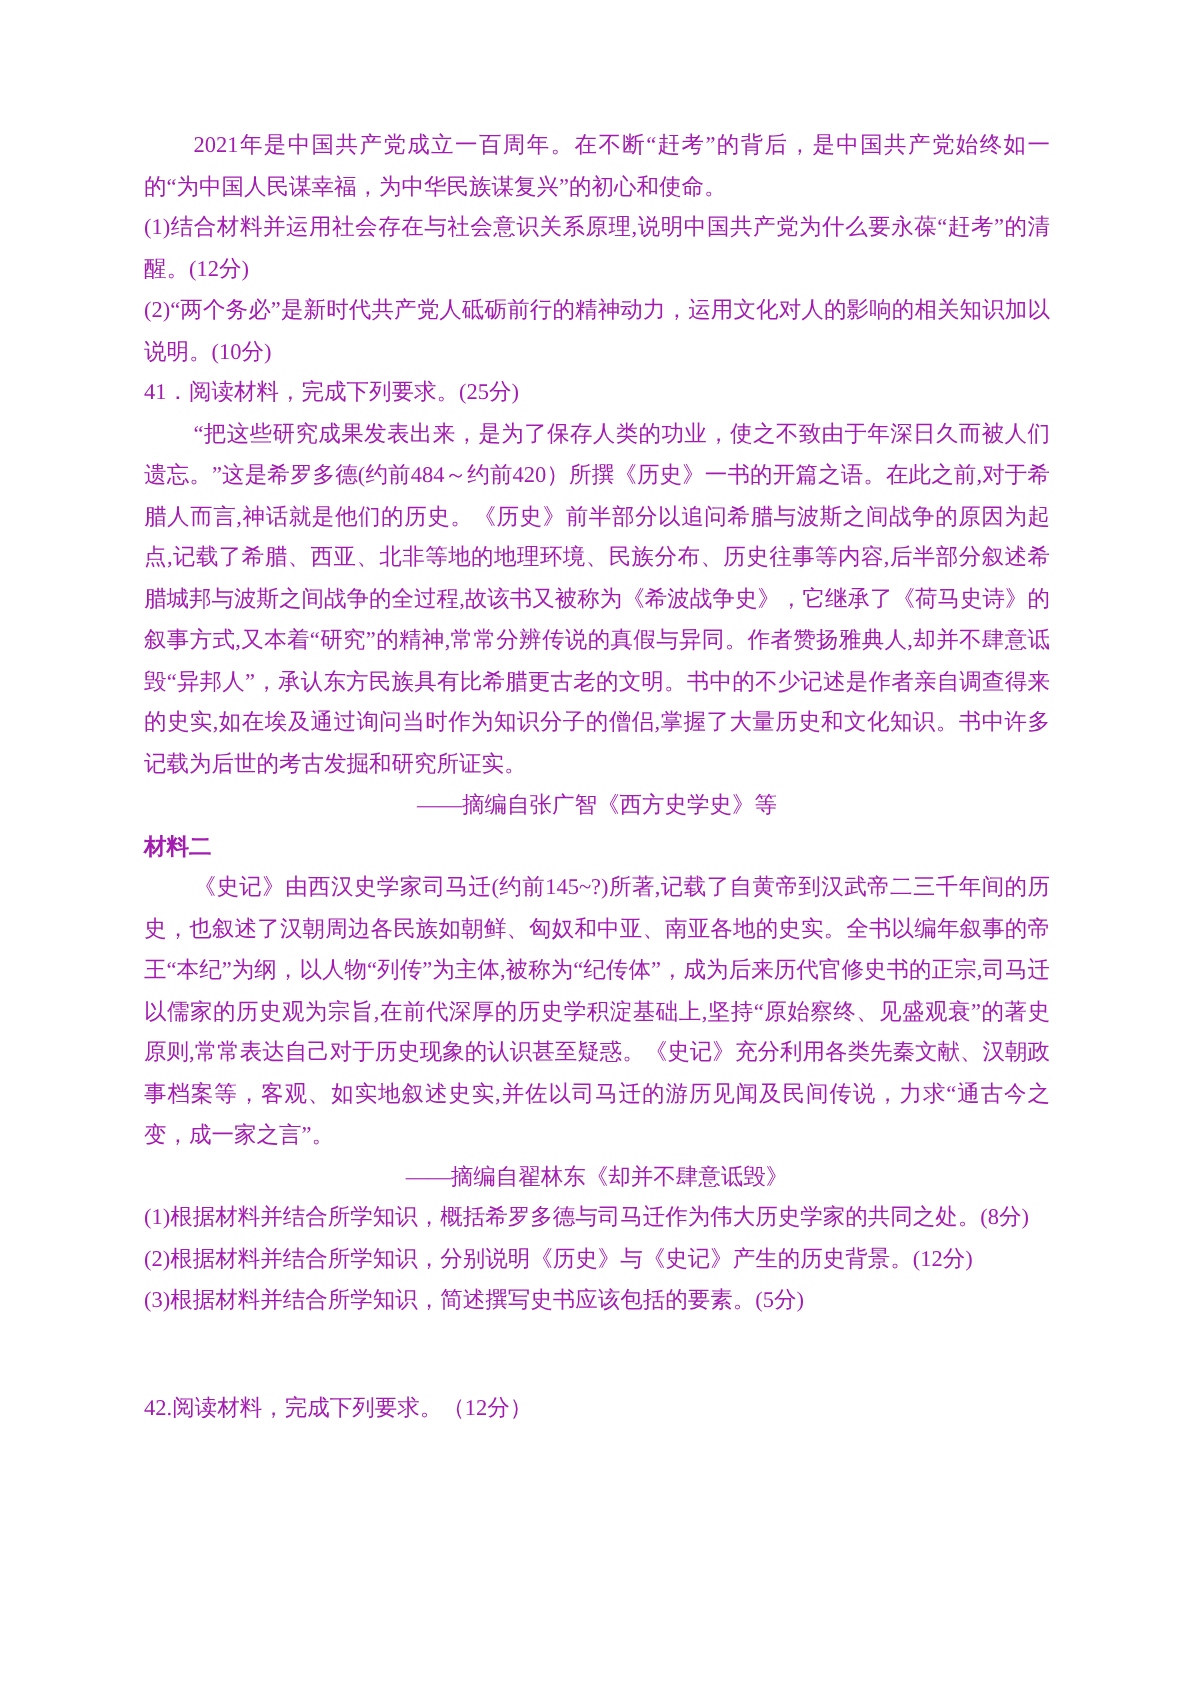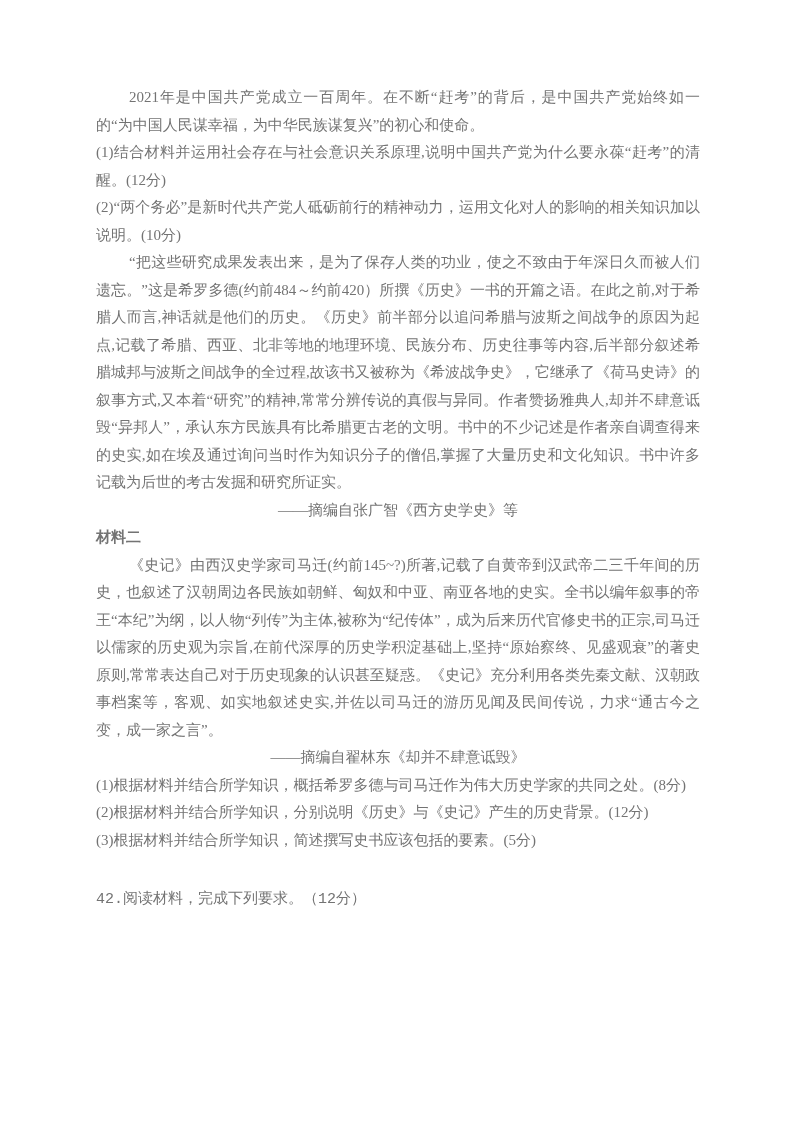--- a/index.html
+++ b/index.html
@@ -15,48 +15,48 @@
     background: #ffffff;
     box-sizing: border-box;
     padding: 84px 94px 0 96px;
     overflow: hidden;
   }
   .doc p {
     margin: 0;
     font-family: "Liberation Serif", "DejaVu Serif", serif;
     font-size: 15px;
     line-height: 27.5px;
-    color: #737373;
+    color: #a21caf;
     text-align: justify;
     text-justify: inter-ideograph;
     word-break: break-all;
   }
   .doc p.indent {
     text-indent: 2.2em;
   }
   .doc p.heading {
     font-weight: bold;
     text-align: left;
   }
   .doc p.source {
     text-align: center;
   }
   .doc p.gap-above {
-    margin-top: 32px;
-    font-family: Liberation Mono, monospace;
+    margin-top: 44px;
   }
 </style>
 </head>
 <body>
 
 <div class="page">
   <div class="doc">
     <p class="indent">2021年是中国共产党成立一百周年。在不断“赶考”的背后，是中国共产党始终如一的“为中国人民谋幸福，为中华民族谋复兴”的初心和使命。</p>
     <p>(1)结合材料并运用社会存在与社会意识关系原理,说明中国共产党为什么要永葆“赶考”的清醒。(12分)</p>
     <p>(2)“两个务必”是新时代共产党人砥砺前行的精神动力，运用文化对人的影响的相关知识加以说明。(10分)</p>
+    <p>41．阅读材料，完成下列要求。(25分)</p>
     <p class="indent">“把这些研究成果发表出来，是为了保存人类的功业，使之不致由于年深日久而被人们遗忘。”这是希罗多德(约前484～约前420）所撰《历史》一书的开篇之语。在此之前,对于希腊人而言,神话就是他们的历史。《历史》前半部分以追问希腊与波斯之间战争的原因为起点,记载了希腊、西亚、北非等地的地理环境、民族分布、历史往事等内容,后半部分叙述希腊城邦与波斯之间战争的全过程,故该书又被称为《希波战争史》，它继承了《荷马史诗》的叙事方式,又本着“研究”的精神,常常分辨传说的真假与异同。作者赞扬雅典人,却并不肆意诋毁“异邦人”，承认东方民族具有比希腊更古老的文明。书中的不少记述是作者亲自调查得来的史实,如在埃及通过询问当时作为知识分子的僧侣,掌握了大量历史和文化知识。书中许多记载为后世的考古发掘和研究所证实。</p>
     <p class="source">——摘编自张广智《西方史学史》等</p>
     <p class="heading">材料二</p>
     <p class="indent">《史记》由西汉史学家司马迁(约前145~?)所著,记载了自黄帝到汉武帝二三千年间的历史，也叙述了汉朝周边各民族如朝鲜、匈奴和中亚、南亚各地的史实。全书以编年叙事的帝王“本纪”为纲，以人物“列传”为主体,被称为“纪传体”，成为后来历代官修史书的正宗,司马迁以儒家的历史观为宗旨,在前代深厚的历史学积淀基础上,坚持“原始察终、见盛观衰”的著史原则,常常表达自己对于历史现象的认识甚至疑惑。《史记》充分利用各类先秦文献、汉朝政事档案等，客观、如实地叙述史实,并佐以司马迁的游历见闻及民间传说，力求“通古今之变，成一家之言”。</p>
     <p class="source">——摘编自翟林东《却并不肆意诋毁》</p>
     <p>(1)根据材料并结合所学知识，概括希罗多德与司马迁作为伟大历史学家的共同之处。(8分)</p>
     <p>(2)根据材料并结合所学知识，分别说明《历史》与《史记》产生的历史背景。(12分)</p>
     <p>(3)根据材料并结合所学知识，简述撰写史书应该包括的要素。(5分)</p>
     <p class="gap-above">42.阅读材料，完成下列要求。（12分）</p>
   </div>

